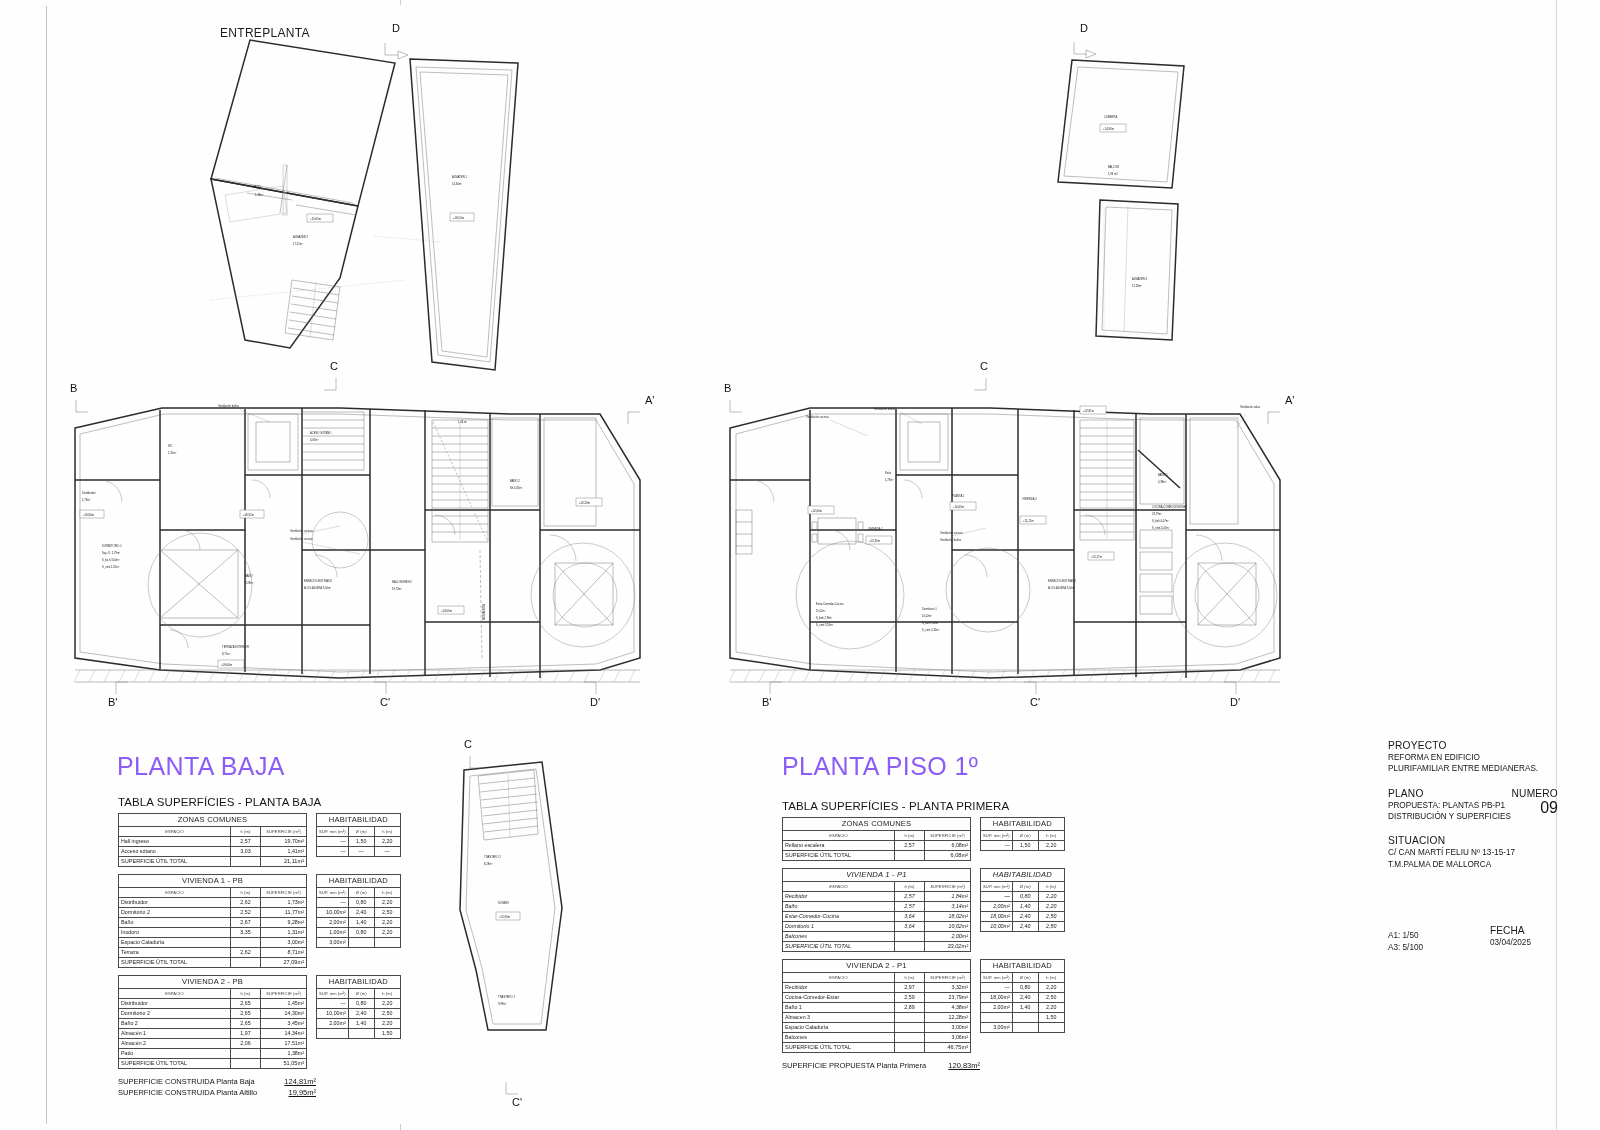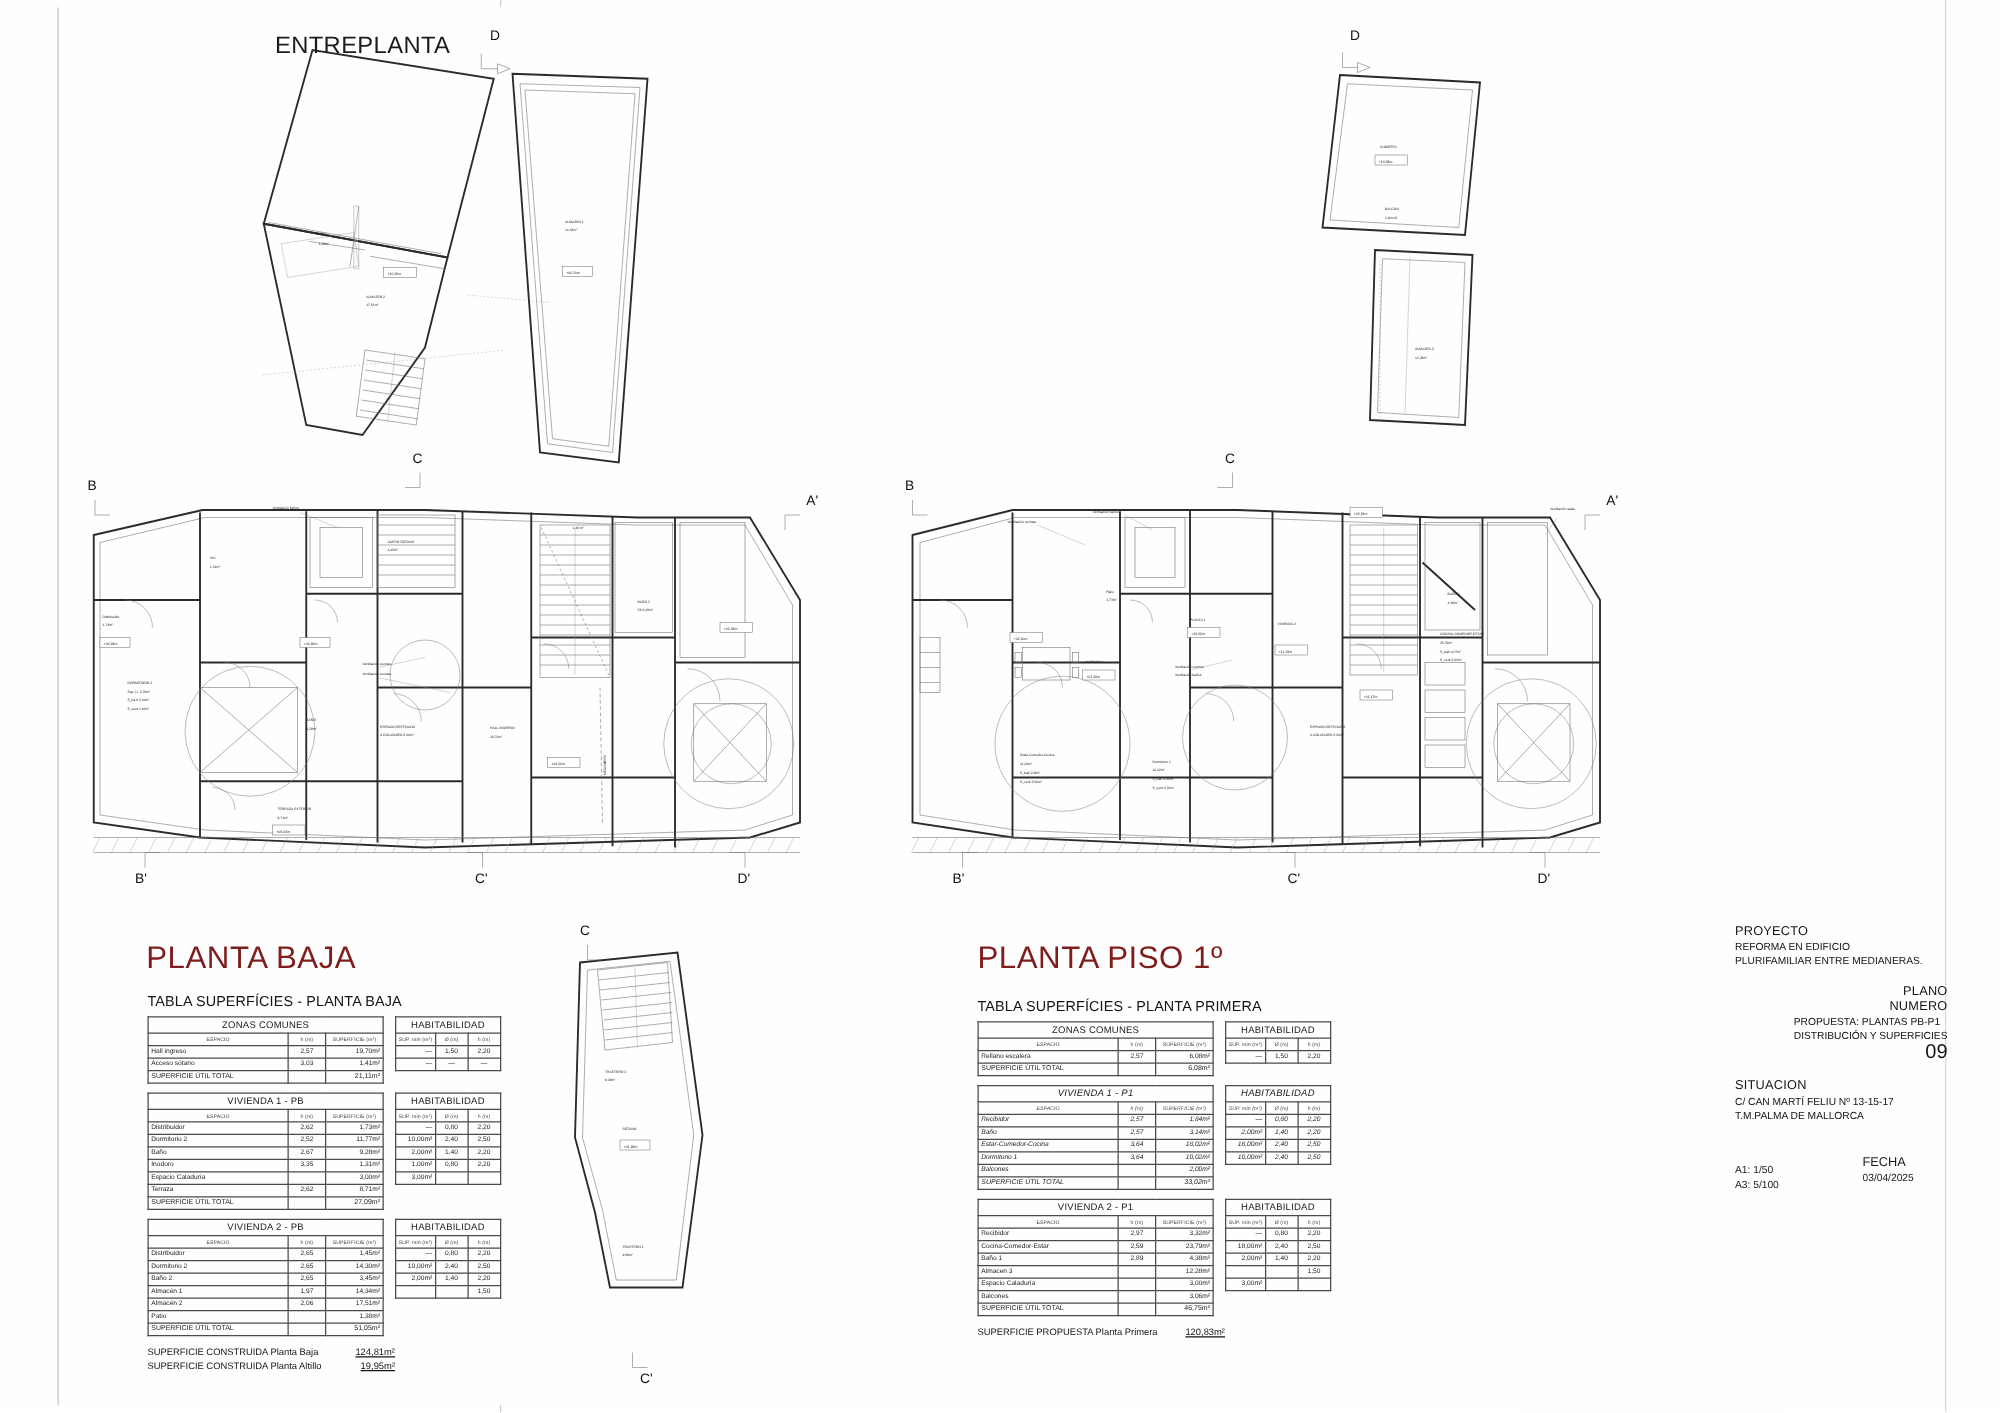--- a/index.html
+++ b/index.html
@@ -10,21 +10,21 @@
   
   #sheet{position:absolute;inset:0;background:#fefefe;}
   .sheet-edge-l{position:absolute;left:46px;top:6px;width:1px;bottom:6px;background:#c3c3c3;}
   .sheet-edge-r{position:absolute;left:1556px;top:0px;width:1px;bottom:0;background:#d8d8d8;}
   .fold-tick{position:absolute;background:#cdcdcd;}
 
   
   .plan{position:absolute;}
   .plan svg{display:block;overflow:visible;}
 
-  .plan-title{position:absolute;font-size:25px;letter-spacing:.4px;color:#7f1d1d;white-space:nowrap;}
+  .plan-title{position:absolute;font-size:25px;letter-spacing:.4px;color:#8b5cf6;white-space:nowrap;}
 
   
   .tbl-wrap{position:absolute;}
   .tbl-caption{font-size:11.5px;letter-spacing:.1px;margin-bottom:5px;color:#151515;white-space:nowrap;}
   table.surf{border-collapse:collapse;font-size:5.3px;color:#1c1c1c;table-layout:fixed;}
   table.surf td,table.surf th{border:.6px solid #4a4a4a;padding:0 2px;height:9px;
       font-weight:normal;overflow:hidden;white-space:nowrap;line-height:9px;}
   table.surf th.grp{font-size:7.6px;text-align:center;letter-spacing:.2px;height:12px;line-height:12px;}
   table.surf td.hd{font-size:4.1px;text-align:center;color:#444;letter-spacing:.1px;}
   td.esp{text-align:left;}
@@ -33,21 +33,21 @@
   tr.total td{font-size:5.6px;}
   .tbl-pair{display:flex;align-items:flex-start;gap:9px;}
   .constr{font-size:7.5px;margin-top:7px;line-height:11px;color:#141414;}
   .constr span.v{display:inline-block;min-width:46px;text-align:right;text-decoration:underline;}
   .constr span.k{display:inline-block;min-width:152px;}
 
   
   #titleblock{position:absolute;left:1388px;top:740px;width:170px;font-size:8.2px;line-height:11.2px;color:#141414;}
   #titleblock .big{font-size:10.2px;letter-spacing:.2px;margin-bottom:1px;}
   #titleblock .blk{margin-bottom:13px;}
-  .row2{display:flex;justify-content:space-between;align-items:flex-end;flex-direction:column;}
+  .row2{display:flex;justify-content:space-between;align-items:flex-start;}
   .numbox{font-size:16px;line-height:16px;padding-left:6px;}
   .scales{position:absolute;left:1388px;top:930px;font-size:8.2px;line-height:12px;}
   .fechabox{position:absolute;left:1490px;top:925px;font-size:8.2px;line-height:12px;text-align:left;width:68px;}
   .fechabox .big{font-size:10.2px;}
 
   
   text{font-family:"Liberation Sans", sans-serif;fill:#222;}
   .lbl2{font-size:2.7px;}
   .mark{font-size:11px;fill:#111;}
   .elev{font-size:2.8px;}
@@ -431,21 +431,21 @@
         <text class="mark" x="530" y="696">D'</text>
         <path class="thin" d="M536,684 L536,672 L524,672"></path>
         <text class="mark" x="585" y="394">A'</text>
         <path class="thin" d="M580,402 L568,402 L568,414"></path>
       </g>
     </svg>
   </div>
 
   <div class="plan-title" style="left:117px;top:752px;">PLANTA BAJA</div>
   <div class="plan-title" style="left:782px;top:752px;">PLANTA PISO 1º</div>
-  <div style="position:absolute;left:220px;top:26px;font-size:19px;letter-spacing:.3px;">ENTREPLANTA</div>
+  <div style="position:absolute;left:220px;top:26px;font-size:12px;letter-spacing:.3px;">ENTREPLANTA</div>
 
   <div class="tbl-wrap" style="left:118px;top:796px;">
     <div class="tbl-caption">TABLA SUPERFÍCIES - PLANTA BAJA</div>
     <div id="pb-tables">
         <div class="tbl-pair" style="margin-top: 0px;">
           <table class="surf">
             <colgroup>
               <col style="width:112px">
               <col style="width:30px">
               <col style="width:46px">

